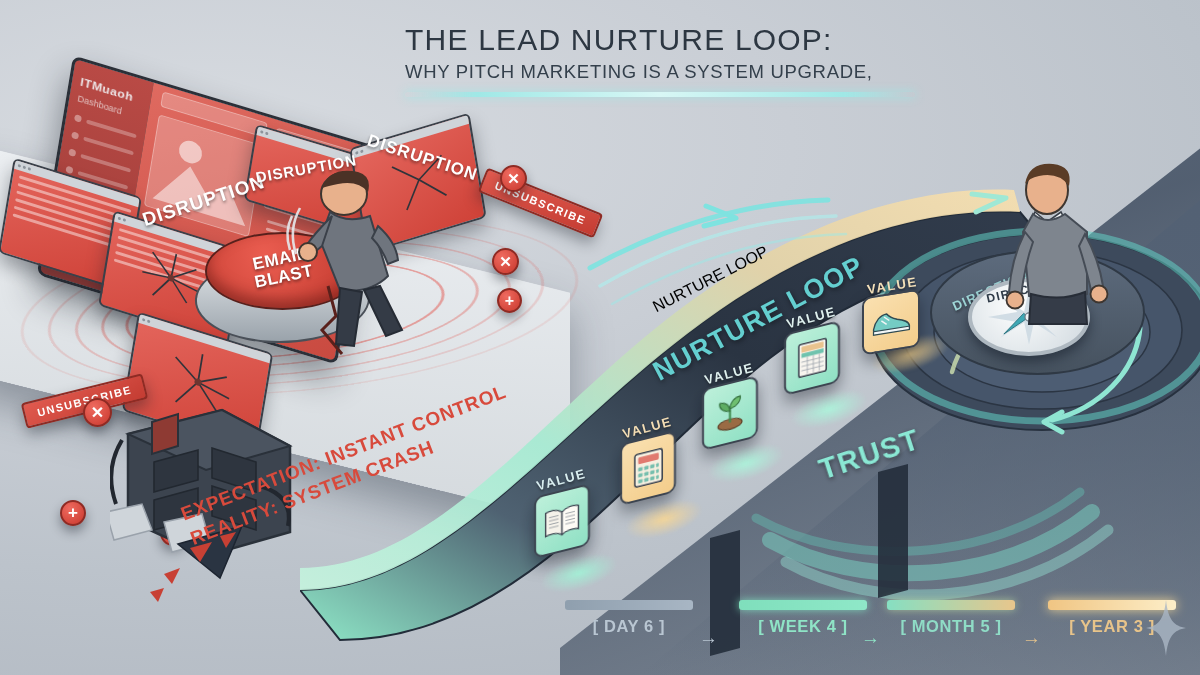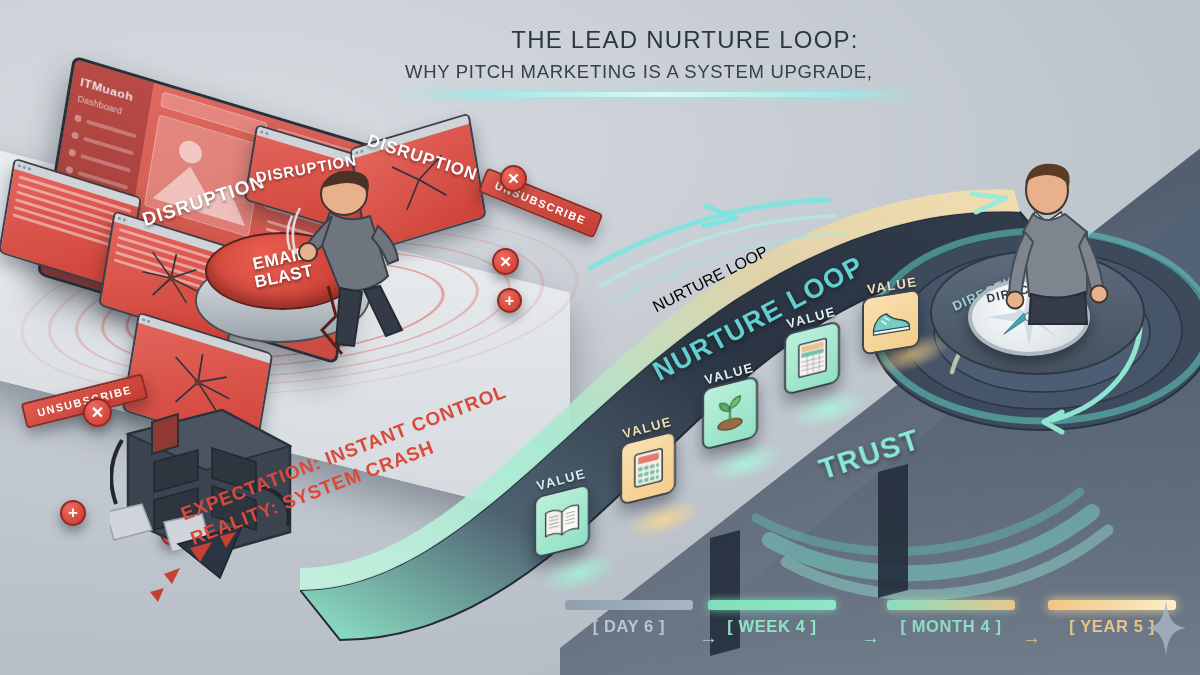--- a/index.html
+++ b/index.html
@@ -155,21 +155,21 @@
 
   
   #timeline{left:565px;top:600px;width:620px;height:58px;}
   .tl-group{position:absolute;display:flex;flex-direction:column;align-items:center;}
   .tl-bar{height:10px;border-radius:3px;width:100%;}
   .tl-label{margin-top:7px;font-size:16.5px;font-weight:600;letter-spacing:.6px;white-space:nowrap;}
   .tl-arrow{position:absolute;font-size:19px;}
 
   
   #title-block{left:405px;top:22px;width:560px;}
-  #t-main{font-size:24px;letter-spacing:1.2px;color:#2d3742;font-weight:400;line-height:36px;text-align:center;}
+  #t-main{font-size:30px;letter-spacing:1.2px;color:#2d3742;font-weight:400;line-height:36px;}
   #t-sub{font-size:18.5px;letter-spacing:.7px;color:#34404c;line-height:24px;margin-top:2px;}
   #t-rule{margin-top:8px;height:5px;width:510px;border-radius:3px;
     background:linear-gradient(90deg,#cfe9ee00,#9fe8e6 14%,#d8f7f5 50%,#9fe8e6 86%,#cfe9ee00);
     box-shadow:0 0 10px rgba(150,235,232,.8);}
 
   .sparkle{position:absolute;color:#aab6c4;}
 </style>
 </head>
 <body>
 
@@ -580,35 +580,35 @@
     <path d="M36 134 L34 164 L92 164 L90 132 Q66 142 36 134Z" fill="#353c48" stroke="#272d37" stroke-width="2"></path>
   </svg>
 
   <div class="abs" id="timeline">
     <div class="tl-group" style="left:0px;width:128px;">
       <div class="tl-bar" style="background:linear-gradient(90deg,#8f9fae,#a8b6c4);"></div>
       <div class="tl-label" style="color:#b9c6d2;">[ DAY 6 ]</div>
     </div>
     <div class="tl-arrow" style="left:134px;top:27px;color:#b9c6d2;">→</div>
 
-    <div class="tl-group" style="left:143px;width:128px;justify-content:center;">
+    <div class="tl-group" style="left:174px;width:128px;justify-content:center;">
       <div class="tl-bar" style="background:linear-gradient(90deg,#7fdfbc,#8fe8c8);box-shadow:0 0 9px rgba(130,230,195,.8);"></div>
       <div class="tl-label" style="color:#8fe4c6;">[ WEEK 4 ]</div>
     </div>
     <div class="tl-arrow" style="left:296px;top:27px;color:#8fe4c6;">→</div>
 
     <div class="tl-group" style="left:322px;width:128px;">
       <div class="tl-bar" style="background:linear-gradient(90deg,#86dfc2,#e8c68c);box-shadow:0 0 9px rgba(190,220,160,.7);"></div>
-      <div class="tl-label" style="color:#8fdcc6;">[ MONTH 4 ]</div>
+      <div class="tl-label" style="color:#8fdcc6;">[ MONTH 5 ]</div>
     </div>
     <div class="tl-arrow" style="left:457px;top:27px;color:#e0c08c;">→</div>
 
     <div class="tl-group" style="left:483px;width:128px;">
       <div class="tl-bar" style="background:linear-gradient(90deg,#f0c583,#fdeec8);box-shadow:0 0 11px rgba(248,218,150,.9);"></div>
-      <div class="tl-label" style="color:#e8c48a;">[ YEAR 5 ]</div>
+      <div class="tl-label" style="color:#e8c48a;">[ YEAR 3 ]</div>
     </div>
   </div>
 
   <svg class="abs sparkle" style="left:1146px;top:600px;width:40px;height:56px;" viewBox="0 0 40 56">
     <path d="M20 0 C22 20 28 26 40 28 C28 30 22 36 20 56 C18 36 12 30 0 28 C12 26 18 20 20 0 Z" fill="#aab6c4" opacity=".8"></path>
   </svg>
 
   <div class="abs" id="title-block">
     <div id="t-main">THE LEAD NURTURE LOOP:</div>
     <div id="t-sub">WHY PITCH MARKETING IS A SYSTEM UPGRADE,</div>

